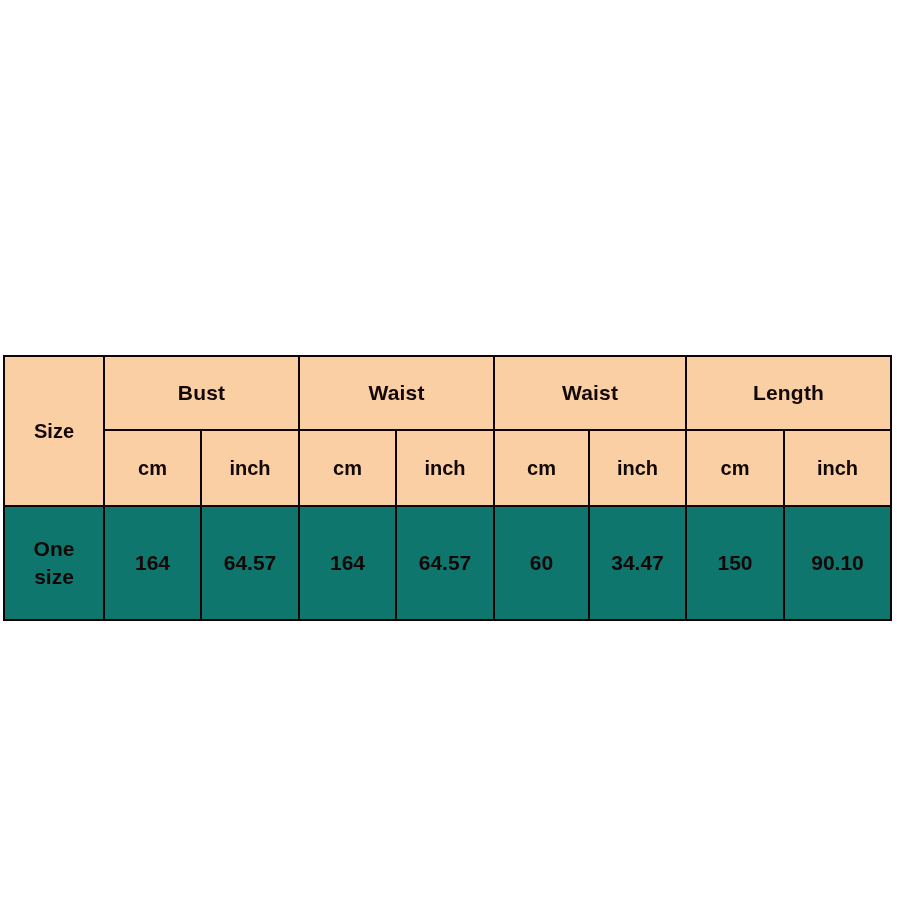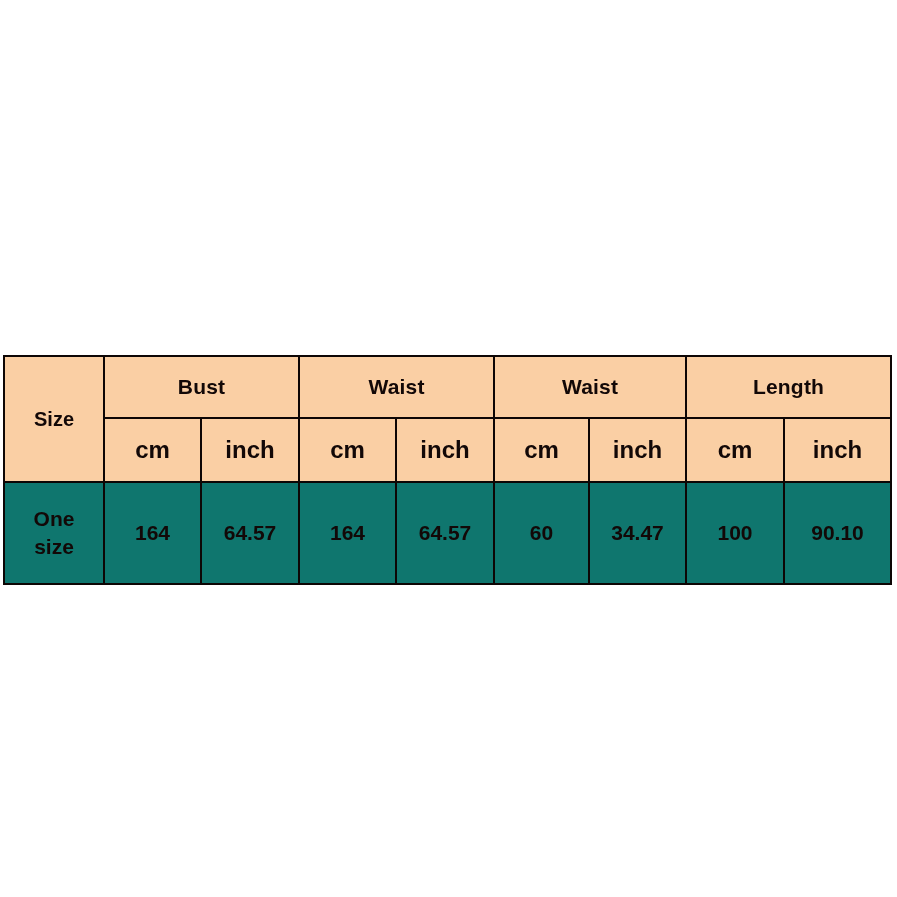--- a/index.html
+++ b/index.html
@@ -37,38 +37,38 @@
     background: #ffffff;
   }
 
   table.size-chart th,
   table.size-chart td {
     border: 2px solid #0d0605;
     text-align: center;
     vertical-align: middle;
     font-weight: bold;
     color: #120807;
-    padding: 6px;
+    padding: 12px;
     line-height: 1.32;
   }
 
   
   th.hdr {
     background: #facfa4;
   }
 
   th.group-hdr {
     height: 48px;
     font-size: 21px;
     letter-spacing: 0.2px;
   }
 
   th.unit-hdr {
     height: 50px;
-    font-size: 24px;
+    font-size: 20px;
   }
 
   th.size-hdr {
     background: #facfa4;
     font-size: 20px;
   }
 
   
   td.size-cell {
     height: 88px;
@@ -136,20 +136,20 @@
 
       <tbody>
         <tr>
           <td class="size-cell">One size</td>
           <td class="val-cell">164</td>
           <td class="val-cell">64.57</td>
           <td class="val-cell">164</td>
           <td class="val-cell">64.57</td>
           <td class="val-cell">60</td>
           <td class="val-cell">34.47</td>
-          <td class="val-cell">100</td>
+          <td class="val-cell">150</td>
           <td class="val-cell">90.10</td>
         </tr>
       </tbody>
     </table>
 
   </div>
 </div>
 
 </body></html>

